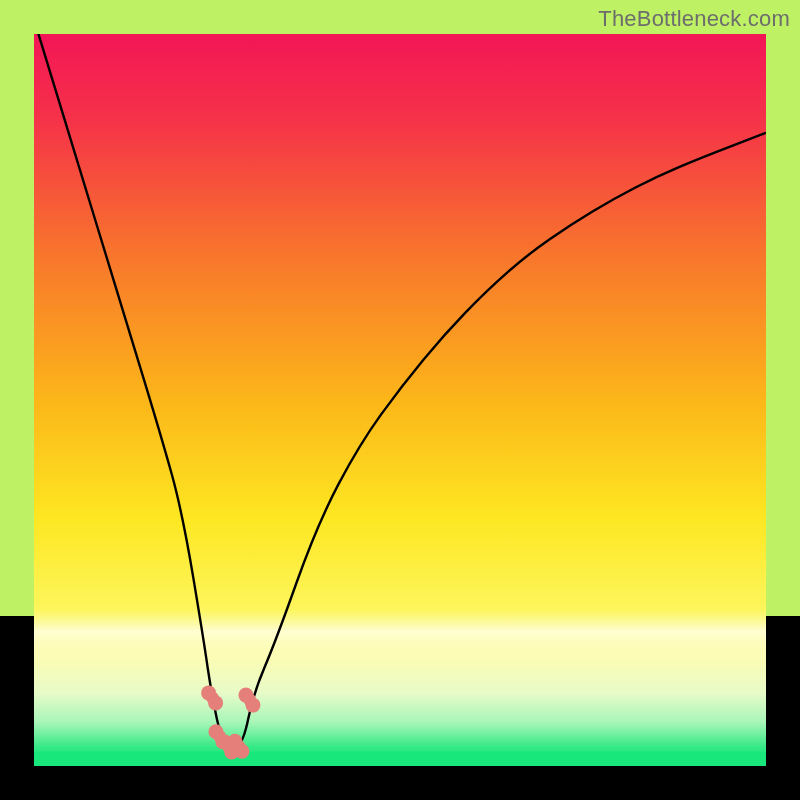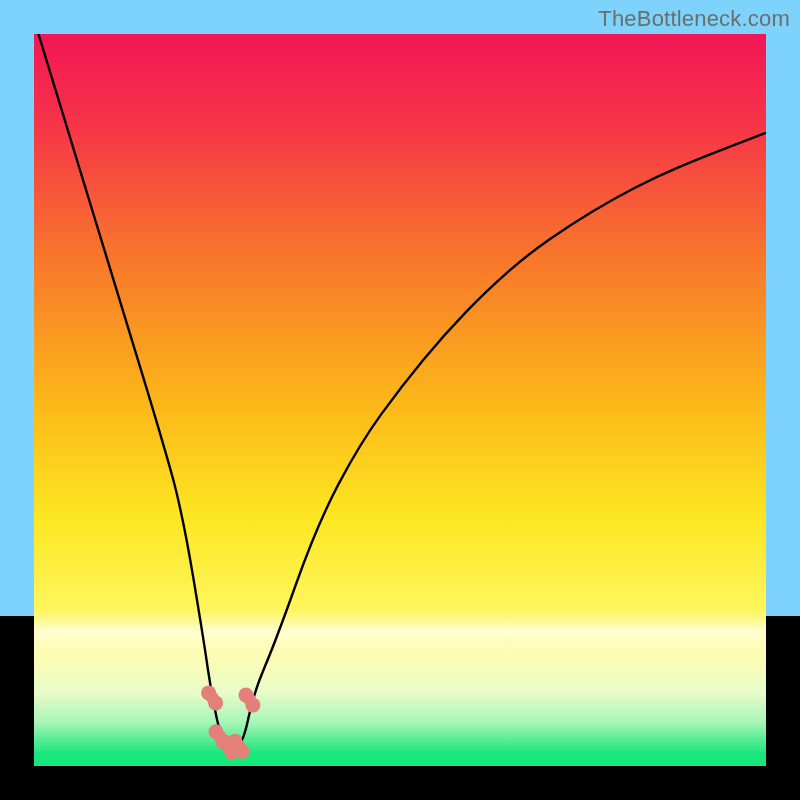--- a/index.html
+++ b/index.html
@@ -10,21 +10,21 @@
     background: #000;
     overflow: hidden;
     font-family: Arial, Helvetica, sans-serif;
   }
   .frame {
     position: absolute;
     left: 0;
     top: 0;
     width: 800px;
     height: 616px;
-    background: #7dd3fc;
+    background: #bef264;
   }
   .plot {
     position: absolute;
     left: 34px;
     top: 34px;
     width: 732px;
     height: 732px;
     
   }
   .watermark {

